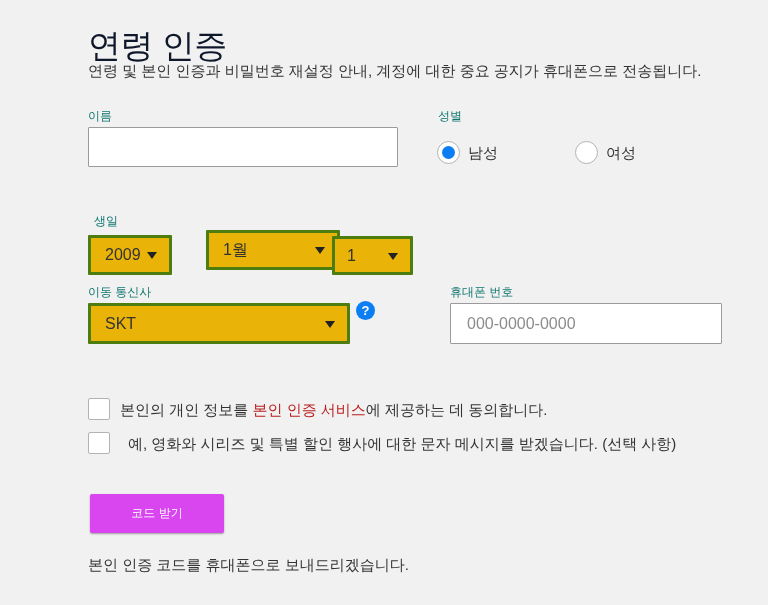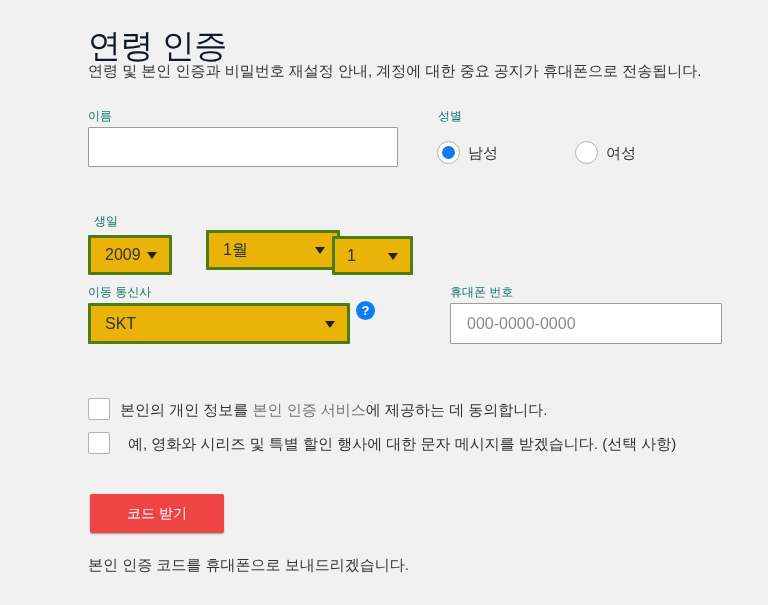--- a/index.html
+++ b/index.html
@@ -93,28 +93,28 @@
   .checkbox {
     width: 22px; height: 22px;
     background: #ffffff; border: 1px solid #b3b3b3; border-radius: 2px;
     cursor: pointer;
   }
   #consent1-box { left: 88px; top: 398px; }
   #consent2-box { left: 88px; top: 432px; }
   .consent-text { font-size: 15px; line-height: 18px; color: #333; }
   #consent1-text { left: 120px; top: 401px; width: 560px; }
   #consent2-text { left: 128px; top: 435px; width: 600px; }
-  .inline-link { color: #737373; cursor: pointer; margin-top: 32px; }
+  .inline-link { color: #b91c1c; cursor: pointer; margin-top: 32px; }
 
   
   #submit-button {
     left: 90px; top: 494px; width: 134px; height: 39px;
-    background: #ef4444; color: #ffffff;
+    background: #d946ef; color: #ffffff;
     border: none; border-radius: 2px;
-    font-size: 14px; font-weight: 500;
+    font-size: 12px; font-weight: 500;
     font-family: "Liberation Sans", "DejaVu Sans", sans-serif;
     display: flex; align-items: center; justify-content: center;
     cursor: pointer;
     box-shadow: 0 1px 2px rgba(0,0,0,0.35);
   }
 
   #footer-note { left: 88px; top: 556px; font-size: 15px; color: #333; }
 </style>
 </head>
 <body>

